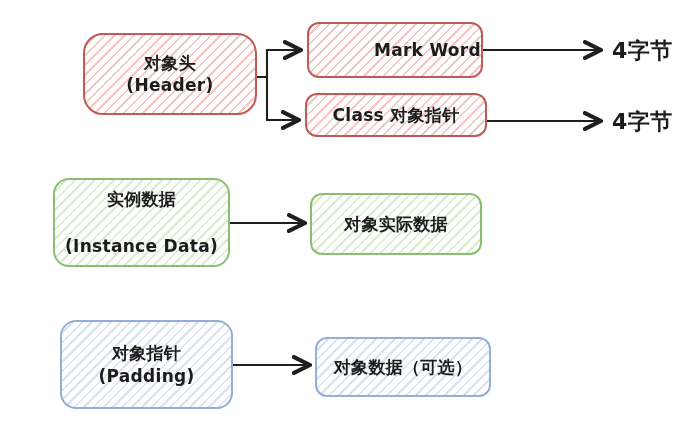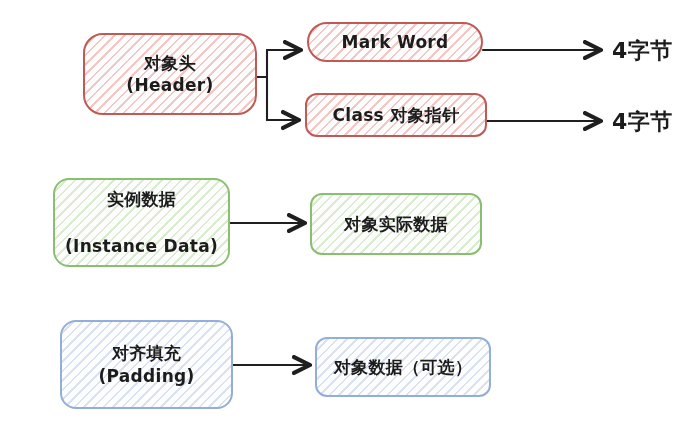--- a/index.html
+++ b/index.html
@@ -61,21 +61,21 @@
       var(--green-hatch, #d9ecd0) 0px, var(--green-hatch, #d9ecd0) 1.8px,
       transparent 1.8px, transparent 6.8px);
   }
   .node.blue {
     border-color: var(--blue-stroke, #93aed8);
     background-image: repeating-linear-gradient(135deg,
       var(--blue-hatch, #d9e2f3) 0px, var(--blue-hatch, #d9e2f3) 1.8px,
       transparent 1.8px, transparent 6.8px);
   }
   #node-header         { left: 55px;  top: 33px;  width: 174px; height: 82px; border-radius: 20px; margin-left: 28px; }
-  #node-mark-word      { left: 307px; top: 22px;  width: 176px; height: 40px; border-radius: 20px; }
+  #node-mark-word      { left: 307px; top: 22px;  width: 176px; height: 56px; border-radius: 12px; align-items: flex-end; }
   #node-class-pointer  { left: 305px; top: 93px;  width: 182px; height: 44px; border-radius: 12px; }
   #node-instance-data  { left: 53px;  top: 178px; width: 177px; height: 89px; border-radius: 16px; gap: 25px; }
   #node-instance-target{ left: 310px; top: 193px; width: 172px; height: 62px; border-radius: 12px; text-align: center; }
   #node-padding        { left: 60px;  top: 320px; width: 173px; height: 89px; border-radius: 16px; }
   #node-padding-target { left: 315px; top: 337px; width: 176px; height: 60px; border-radius: 12px; }
   .size-label {
     position: absolute;
     font-size: 22px;
     font-weight: 700;
     letter-spacing: 0.5px;
@@ -126,21 +126,21 @@
   <div class="node green" id="node-instance-data">
     <div>实例数据</div>
     <div>(Instance Data)</div>
   </div>
 
   <div class="node green" id="node-instance-target">
     <div>对象实际数据</div>
   </div>
 
   <div class="node blue" id="node-padding">
-    <div>对齐填充</div>
+    <div>对象指针</div>
     <div>(Padding)</div>
   </div>
 
   <div class="node blue" id="node-padding-target">
     <div>对象数据（可选）</div>
   </div>
 
   <div class="size-label" id="size-label-1">4字节</div>
   <div class="size-label" id="size-label-2">4字节</div>
 

